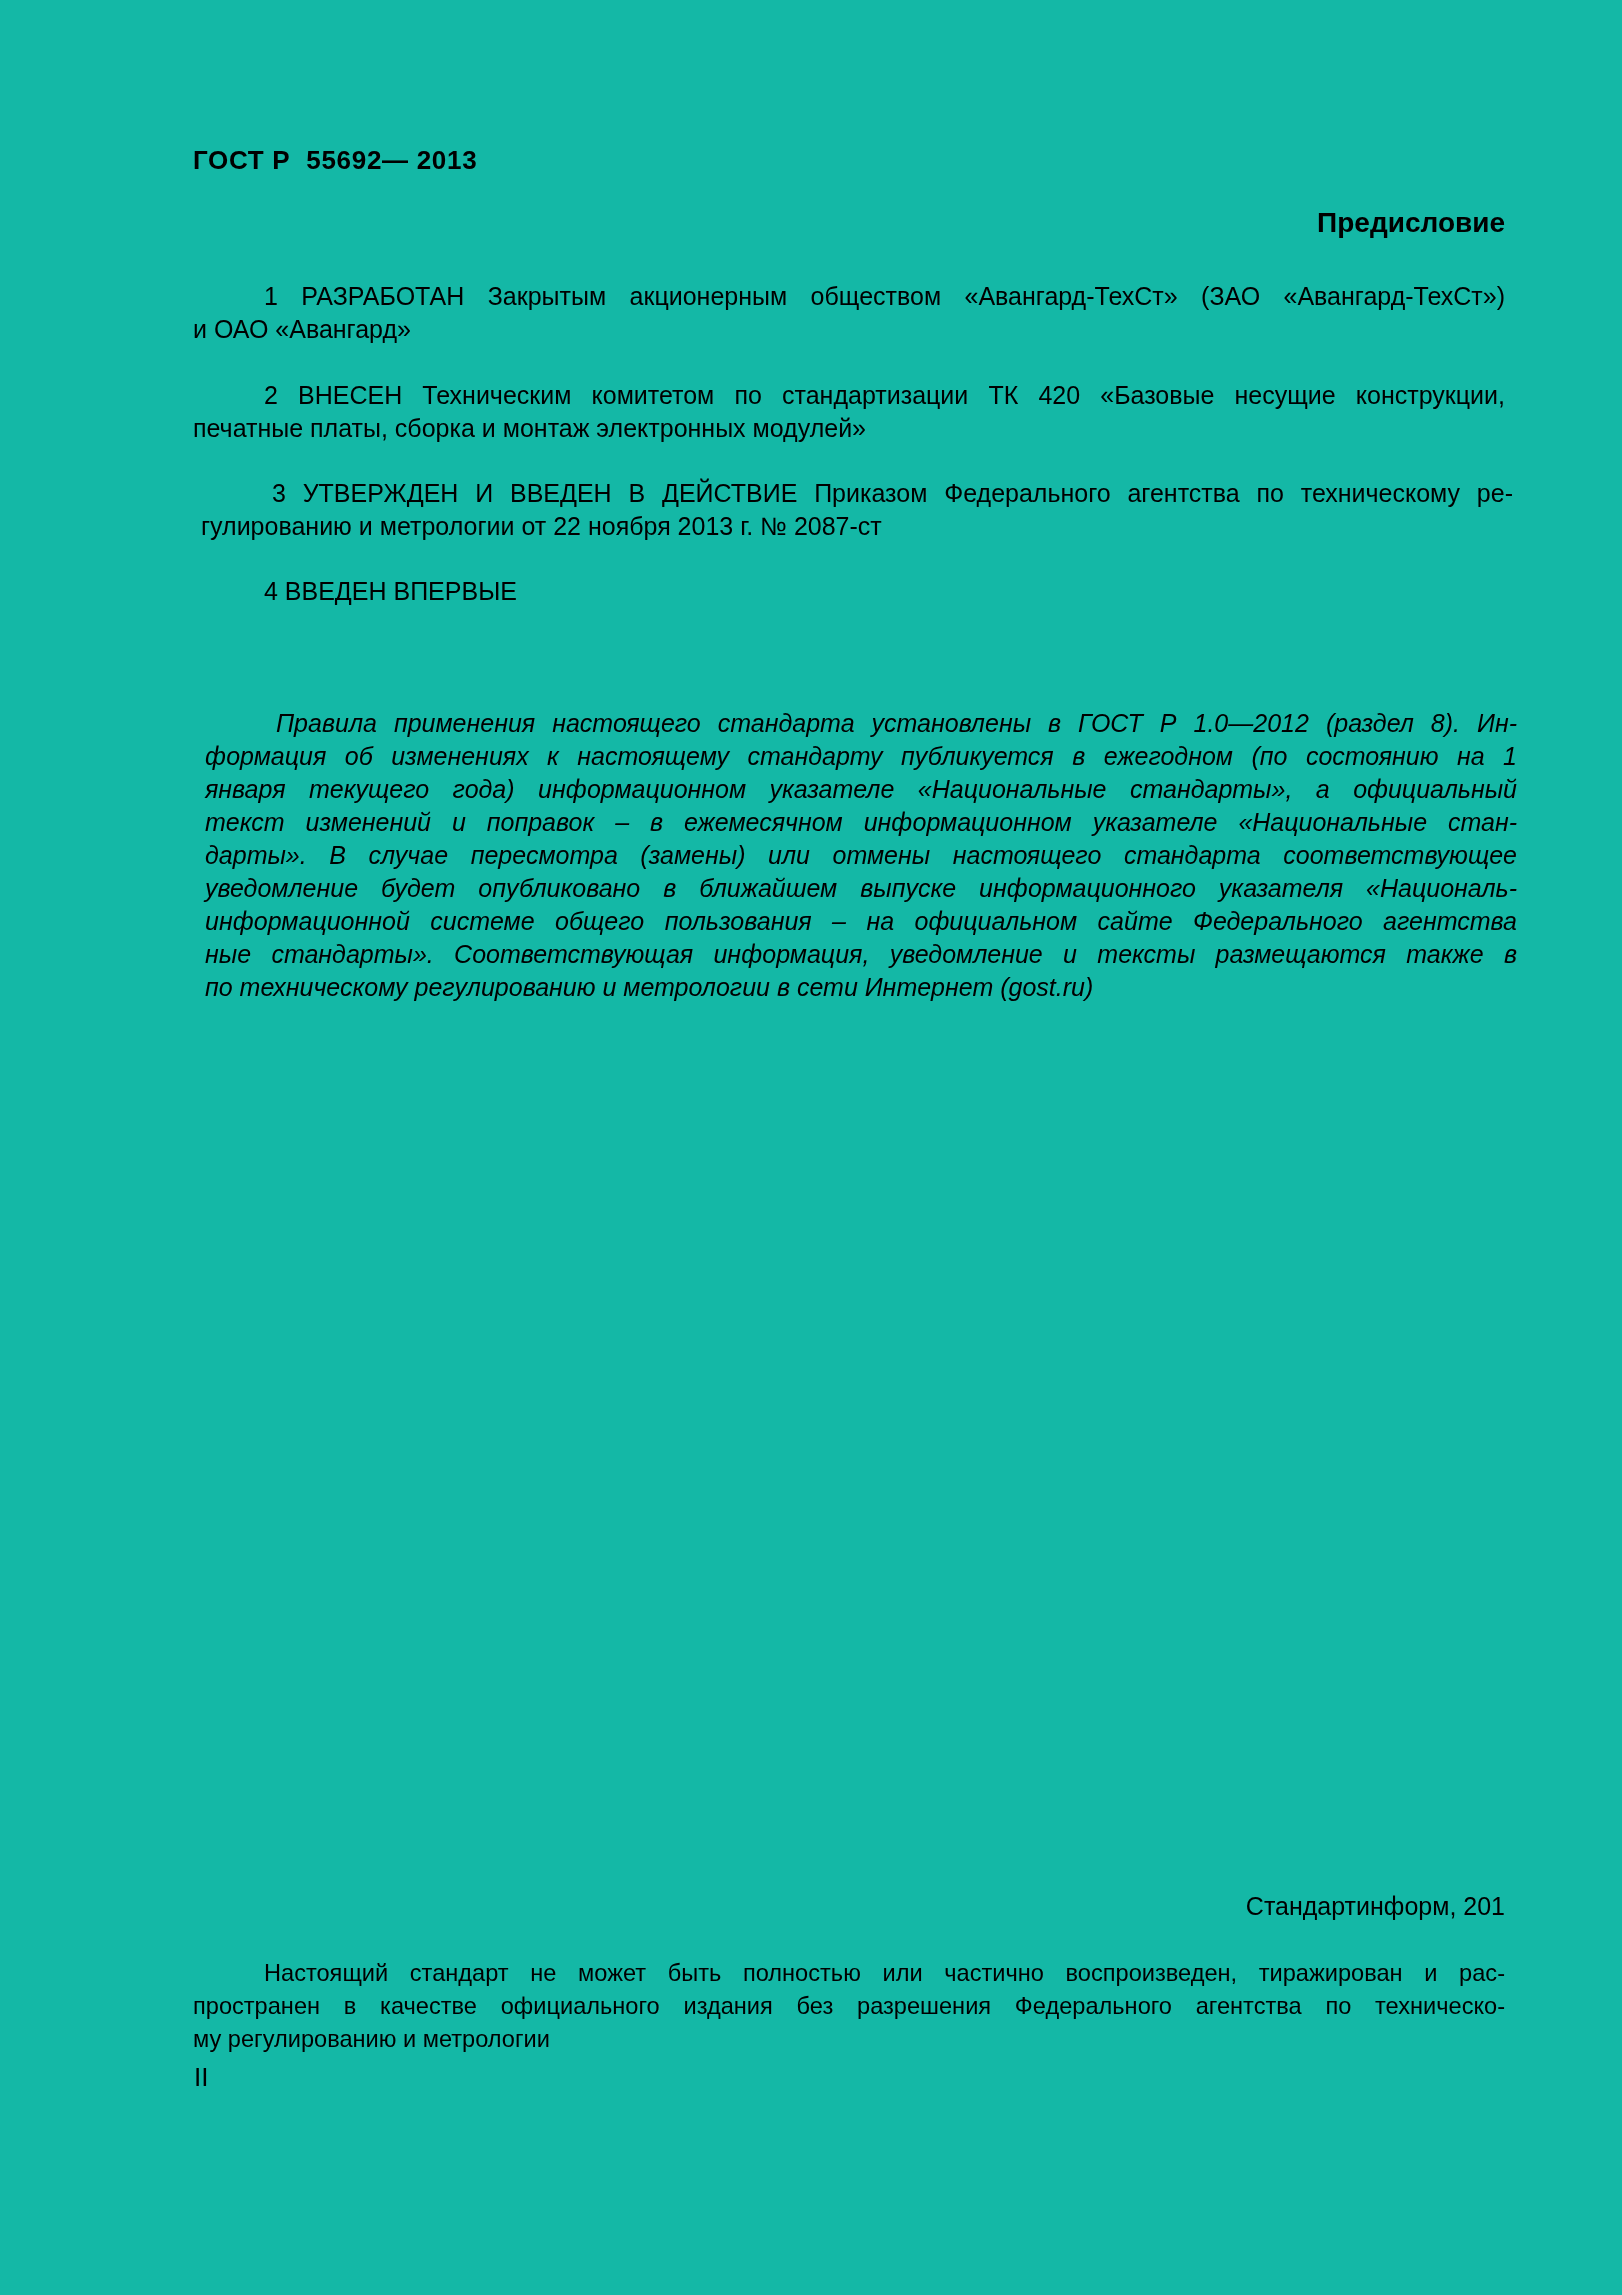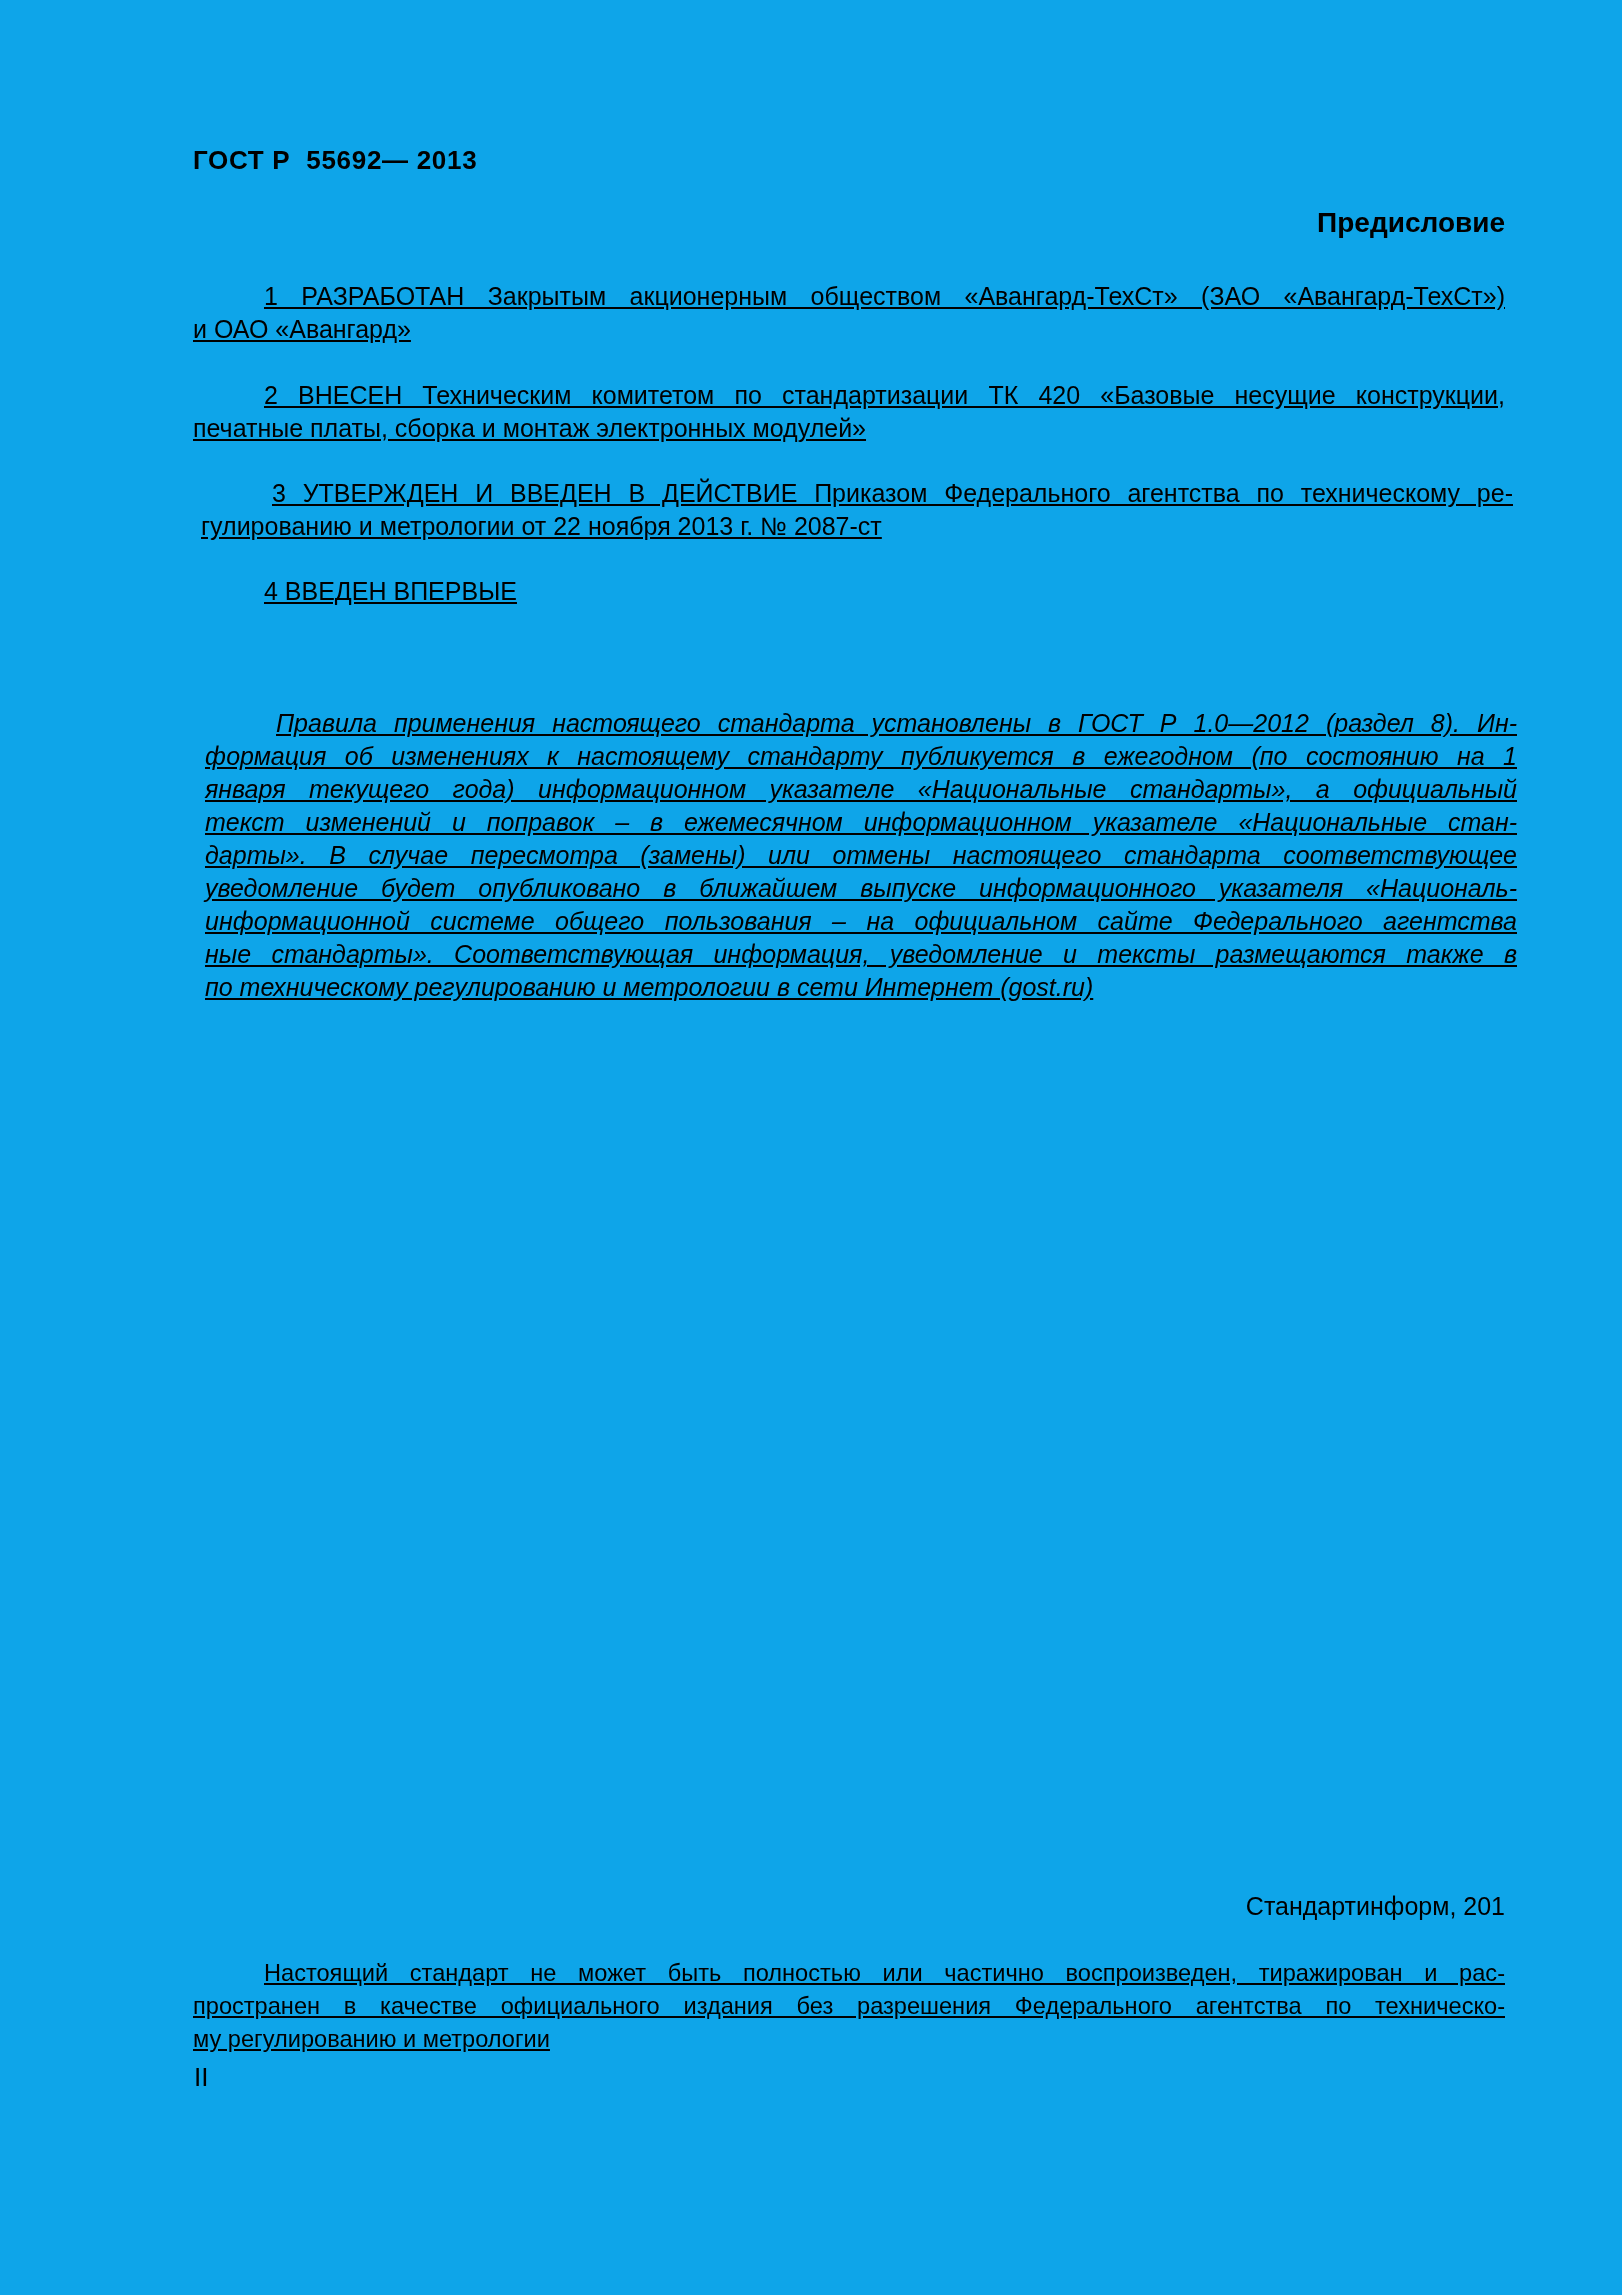--- a/index.html
+++ b/index.html
@@ -4,21 +4,21 @@
 <style>
   html, body {
     margin: 0;
     padding: 0;
     background: #ffffff;
   }
   .page {
     position: relative;
     width: 1622px;
     height: 2295px;
-    background: #0ea5e9;
+    background: #14b8a6;
     color: #000000;
     font-family: "Liberation Sans", "DejaVu Sans", sans-serif;
     overflow: hidden;
   }
   .doc-code {
     position: absolute;
     left: 193px;
     top: 145px;
     font-size: 26px;
     font-weight: bold;
@@ -31,21 +31,20 @@
     width: 1312px;
     top: 207px;
     font-size: 28px;
     font-weight: bold;
     text-align: right;
   }
   .textblock {
     position: absolute;
     left: 193px;
     width: 1312px;
-    text-decoration: underline;
   }
   .line {
     font-size: 25px;
     line-height: 33px;
     height: 33px;
     white-space: normal;
   }
   .just {
     text-align: justify;
     text-align-last: justify;

